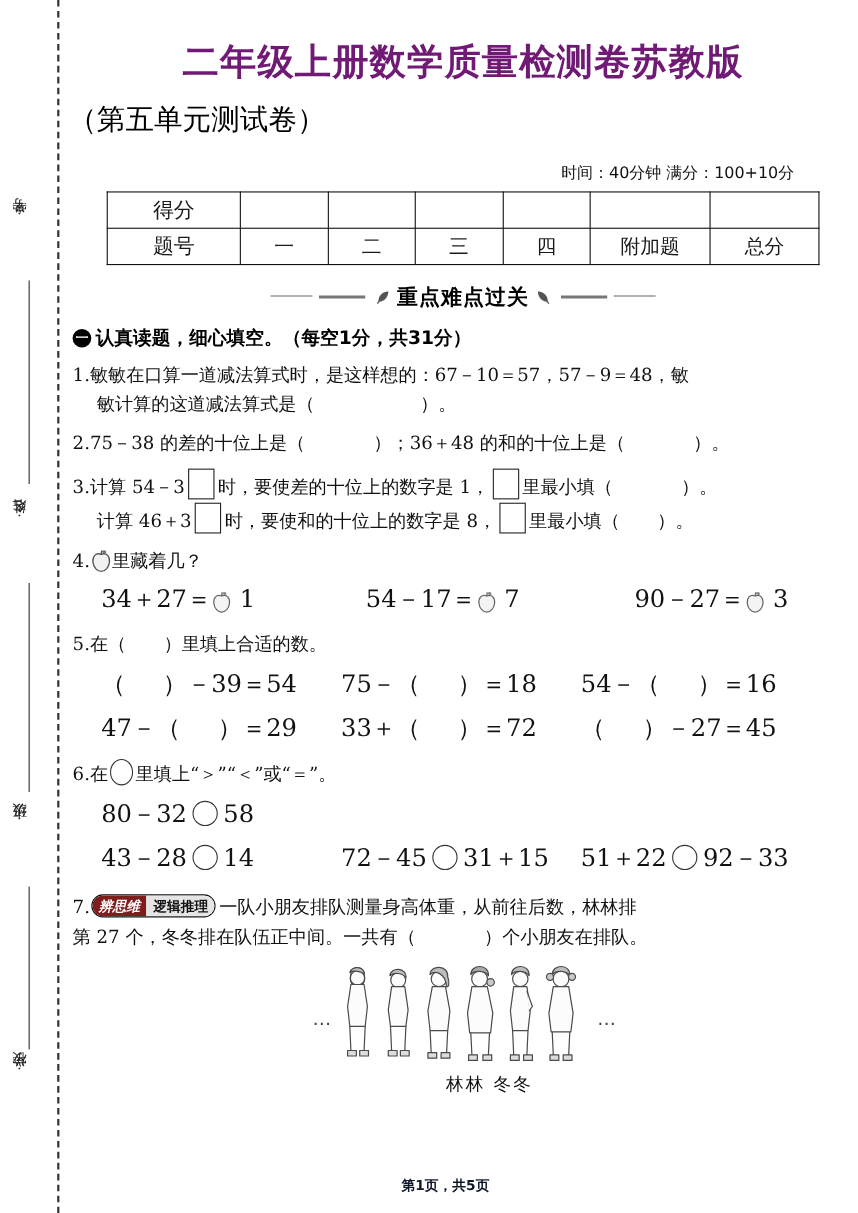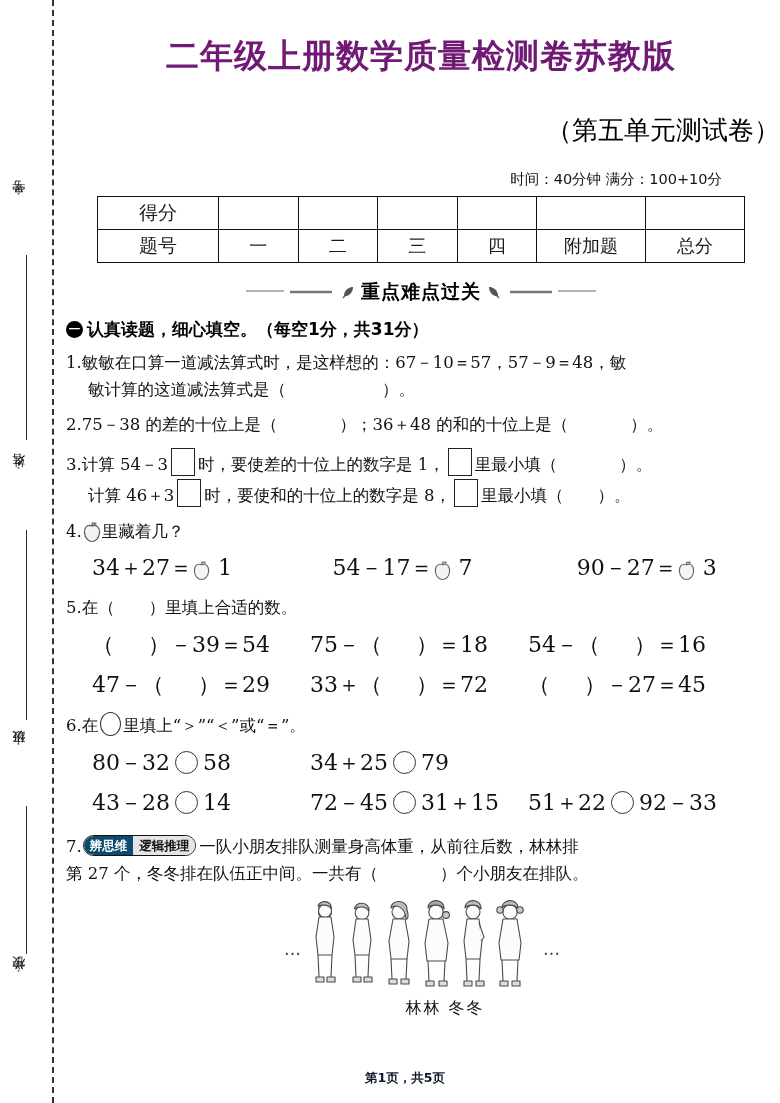--- a/index.html
+++ b/index.html
@@ -58,22 +58,22 @@
   .title-main {
     margin-top: 34px;
     text-align: center;
     font-size: 33px;
     font-weight: bold;
     font-family: "DejaVu Sans", "Liberation Sans", sans-serif;
     letter-spacing: 1px;
     color: #701a75;
   }
   .title-sub {
-    margin-top: 34px;
-    text-align: right;
+    margin-top: 12px;
+    text-align: left;
     font-size: 26px;
     font-family: "DejaVu Serif", "Liberation Serif", serif;
     color: #000;
   }
 
   .meta-line {
     margin-top: 22px;
     padding-right: 58px;
     text-align: right;
     font-size: 14.5px;
@@ -209,21 +209,21 @@
   }
   .badge-dark, .badge-light {
     display: inline-block;
     font-size: 12.5px;
     line-height: 19px;
     font-family: "DejaVu Sans", "Liberation Sans", sans-serif;
     font-weight: bold;
     padding: 0 6px;
     vertical-align: top;
   }
-  .badge-dark { background: #0c4a6e; color: #fff; border-radius: 10px 0 0 10px; }
+  .badge-dark { background: #7f1d1d; color: #fff; border-radius: 10px 0 0 10px; font-style: italic; }
   .badge-light { background: #e5e5e5; color: #111; }
 
   
   .illus-wrap {
     margin-top: 6px;
     display: flex;
     align-items: flex-end;
     justify-content: center;
     gap: 2px;
   }
@@ -391,21 +391,20 @@
       <div><span>47－（</span><span class="gap-sm"></span><span>）＝29</span></div>
       <div><span>33＋（</span><span class="gap-sm"></span><span>）＝72</span></div>
       <div><span>（</span><span class="gap-sm"></span><span>）－27＝45</span></div>
     </div>
   </div>
 
   <div class="q">
     <span class="q-num">6.</span><span>在</span><span class="circ-sm"></span><span>里填上“＞”“＜”或“＝”。</span>
     <div class="eqrow">
       <div><span>80－32</span><span class="circ"></span><span>58</span></div>
-      <div><span>34＋25</span><span class="circ"></span><span>79</span></div>
     </div>
     <div class="eqrow">
       <div><span>43－28</span><span class="circ"></span><span>14</span></div>
       <div><span>72－45</span><span class="circ"></span><span>31＋15</span></div>
       <div><span>51＋22</span><span class="circ"></span><span>92－33</span></div>
     </div>
   </div>
 
   <div class="q" style="margin-top:13px">
     <span class="q-num">7.</span><span class="badge-group"><span class="badge-dark">辨思维</span><span class="badge-light">逻辑推理</span></span><span>一队小朋友排队测量身高体重，从前往后数，林林排</span>

